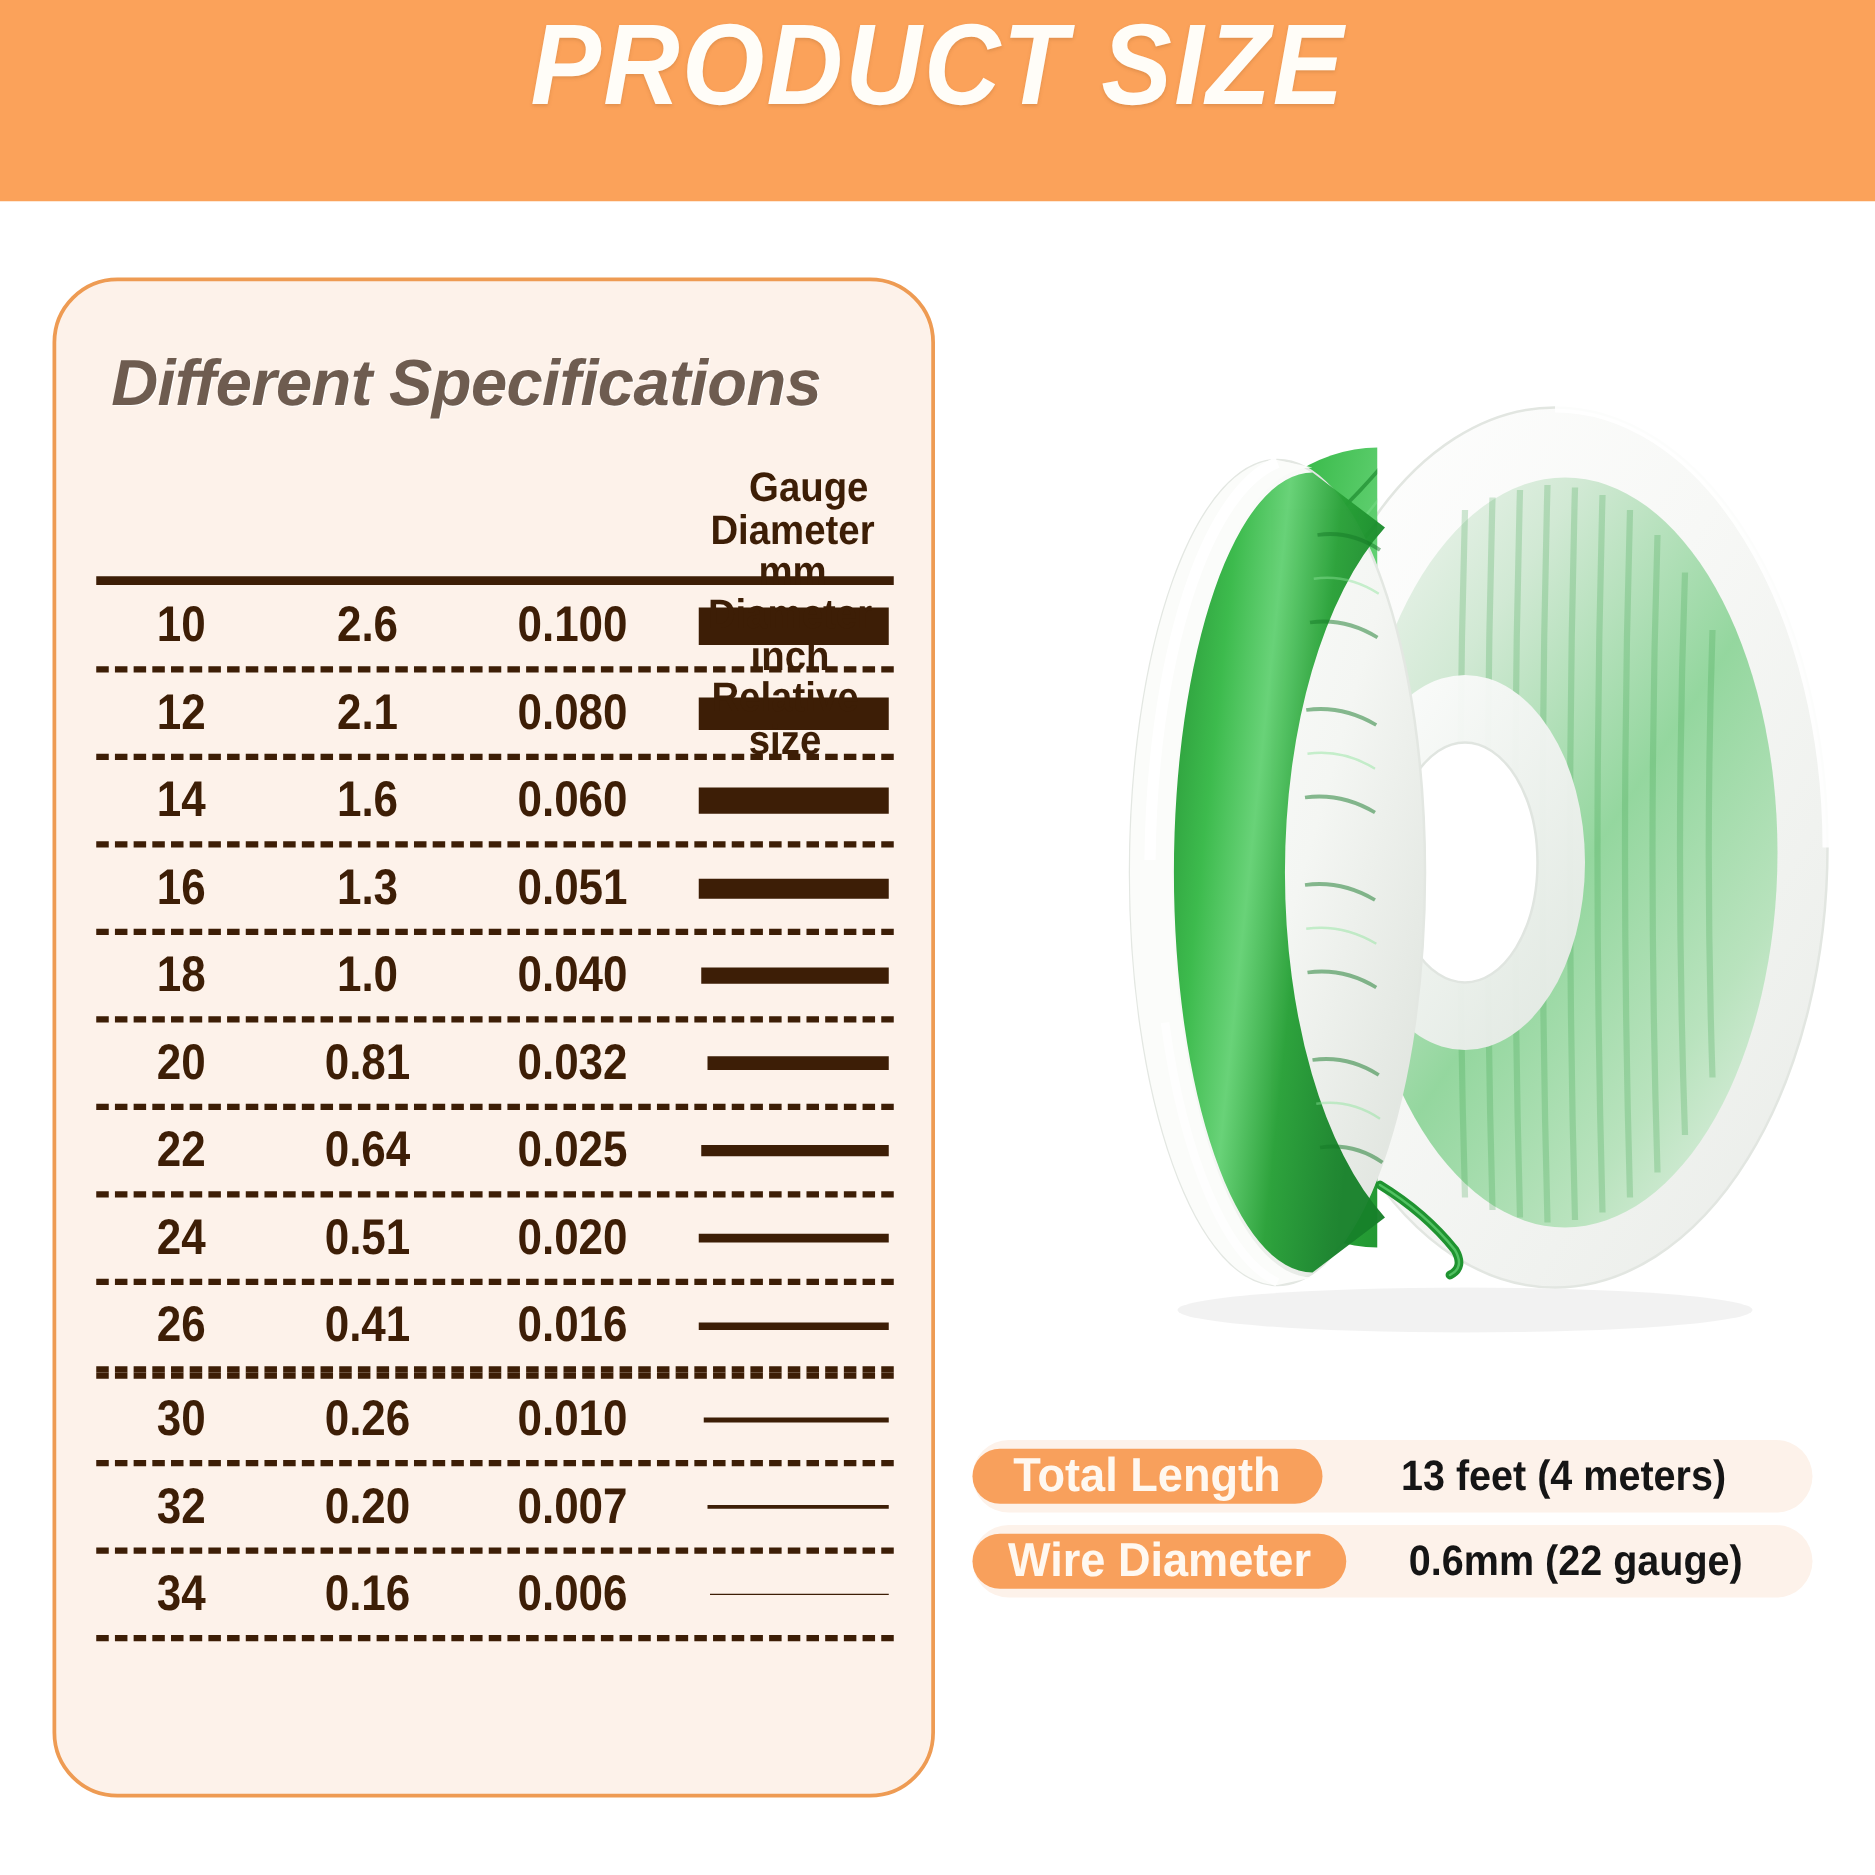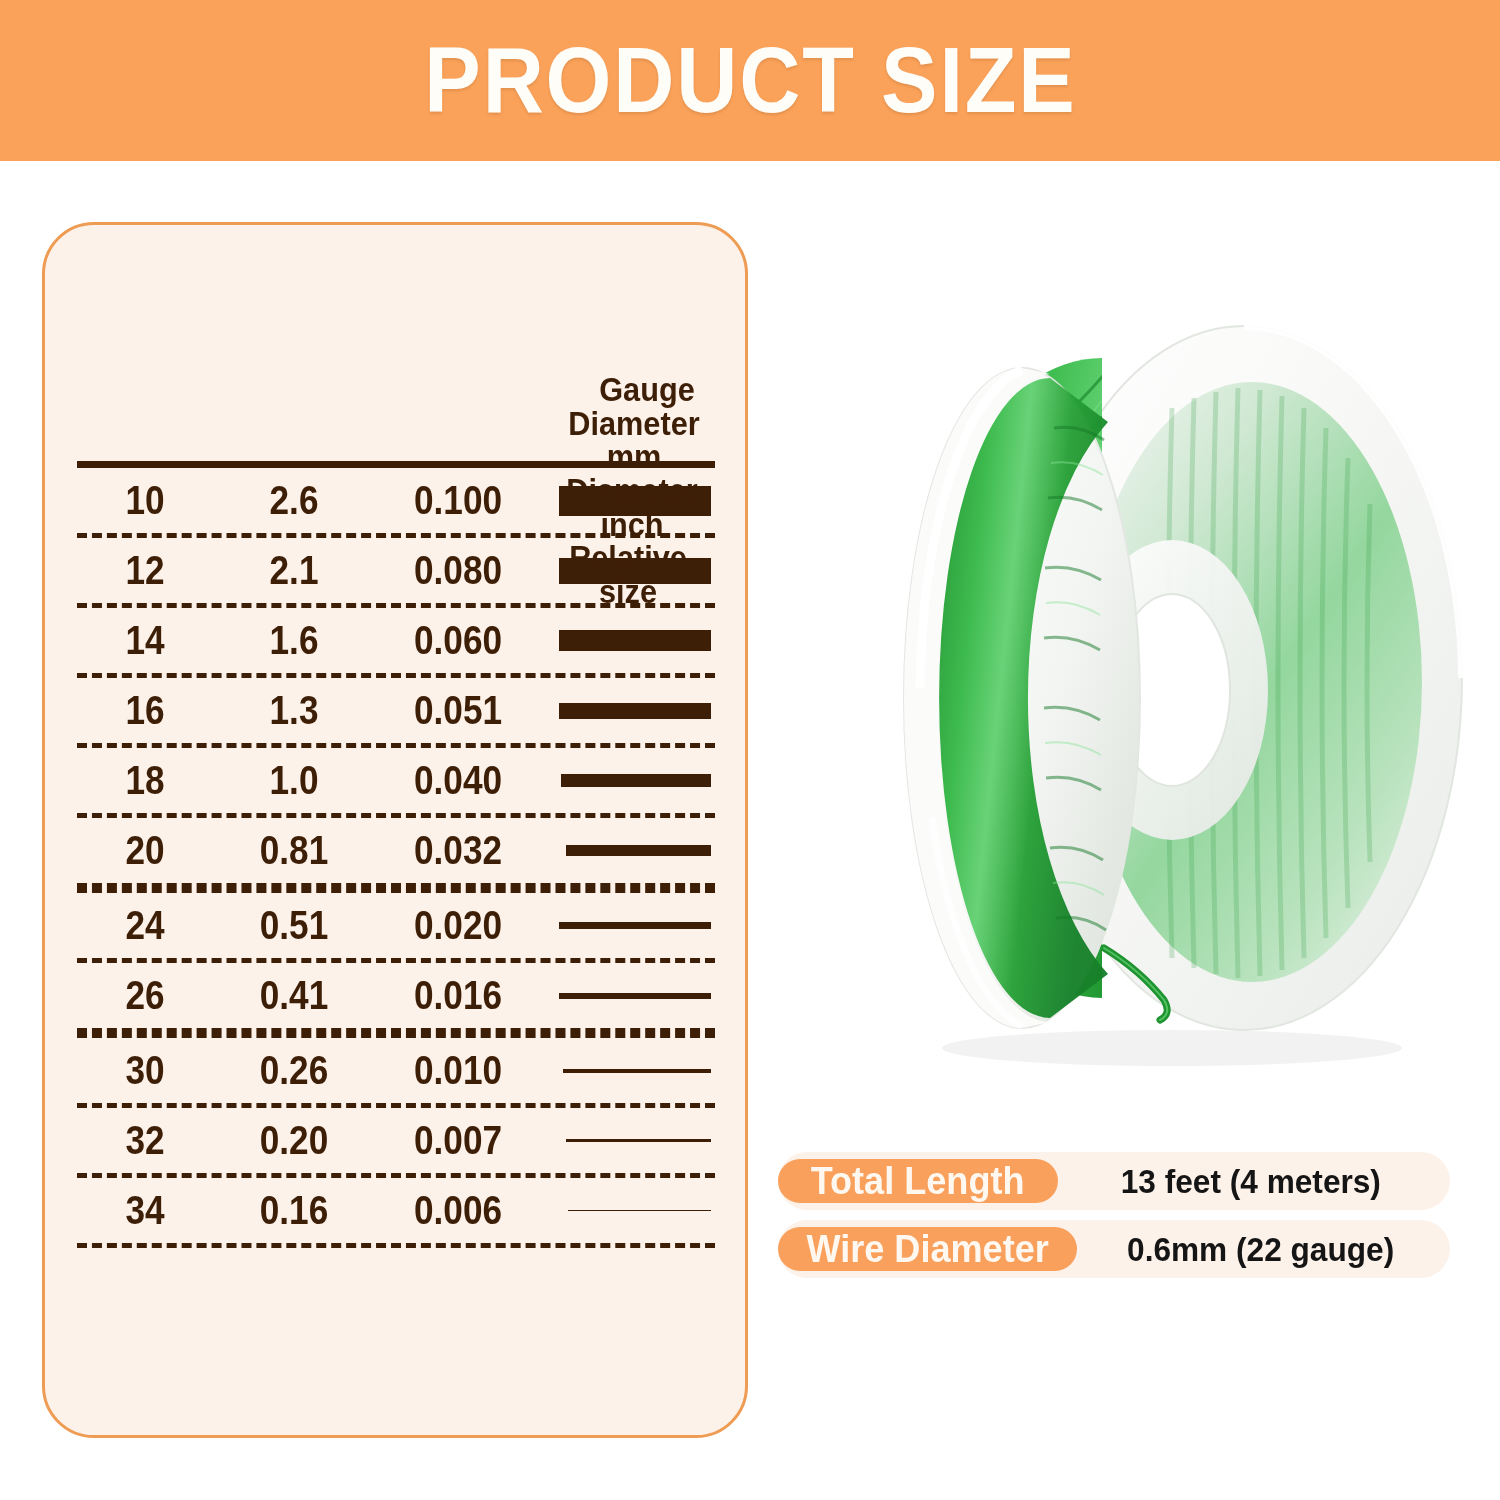--- a/index.html
+++ b/index.html
@@ -8,21 +8,21 @@
     background:#ffffff;
     font-family:"Liberation Sans", sans-serif;
     position:relative;
     overflow:hidden;
   }
 
   
   #header-banner{
     position:absolute; left:0; top:0; width:1500px; height:161px;
     background:#FBA25A;
-    display:flex; align-items:center; justify-content:center;
+    display:flex; align-items:flex-start; justify-content:center;font-style:italic;
   }
   #header-title{
     color:#FFFDF8;
     font-size:92px;
     font-weight:bold;
     letter-spacing:2px;
     transform:scaleX(0.92);
     text-shadow:0 2px 3px rgba(150,90,40,.25);
     font-family:"Liberation Sans", sans-serif;
   }
@@ -128,20 +128,21 @@
 </style>
 </head>
 <body>
 
 <div id="header-banner">
   <div id="header-title">PRODUCT SIZE</div>
 </div>
 
 <div id="spec-card">
 
+  <div id="card-title">Different Specifications</div>
 
   <div id="spec-table">
 
     <div class="thead">
       <div class="th c-gauge">
         <span>Gauge</span>
       </div>
       <div class="th c-mm">
         <span>Diameter</span>
         <span class="ln2">mm</span>
@@ -206,20 +207,28 @@
         <div class="dashrule"></div>
         <div class="trow">
           <div class="td c-gauge">20</div>
           <div class="td c-mm">0.81</div>
           <div class="td c-inch">0.032</div>
           <div class="relcell">
             <span class="relbar" style="height: 11px; width: 145px;"></span>
           </div>
         </div>
         <div class="dashrule"></div>
+        <div class="trow">
+          <div class="td c-gauge">22</div>
+          <div class="td c-mm">0.64</div>
+          <div class="td c-inch">0.025</div>
+          <div class="relcell">
+            <span class="relbar" style="height: 9px; width: 150px;"></span>
+          </div>
+        </div>
         <div class="dashrule"></div>
         <div class="trow">
           <div class="td c-gauge">24</div>
           <div class="td c-mm">0.51</div>
           <div class="td c-inch">0.020</div>
           <div class="relcell">
             <span class="relbar" style="height: 7px; width: 152px;"></span>
           </div>
         </div>
         <div class="dashrule"></div>

